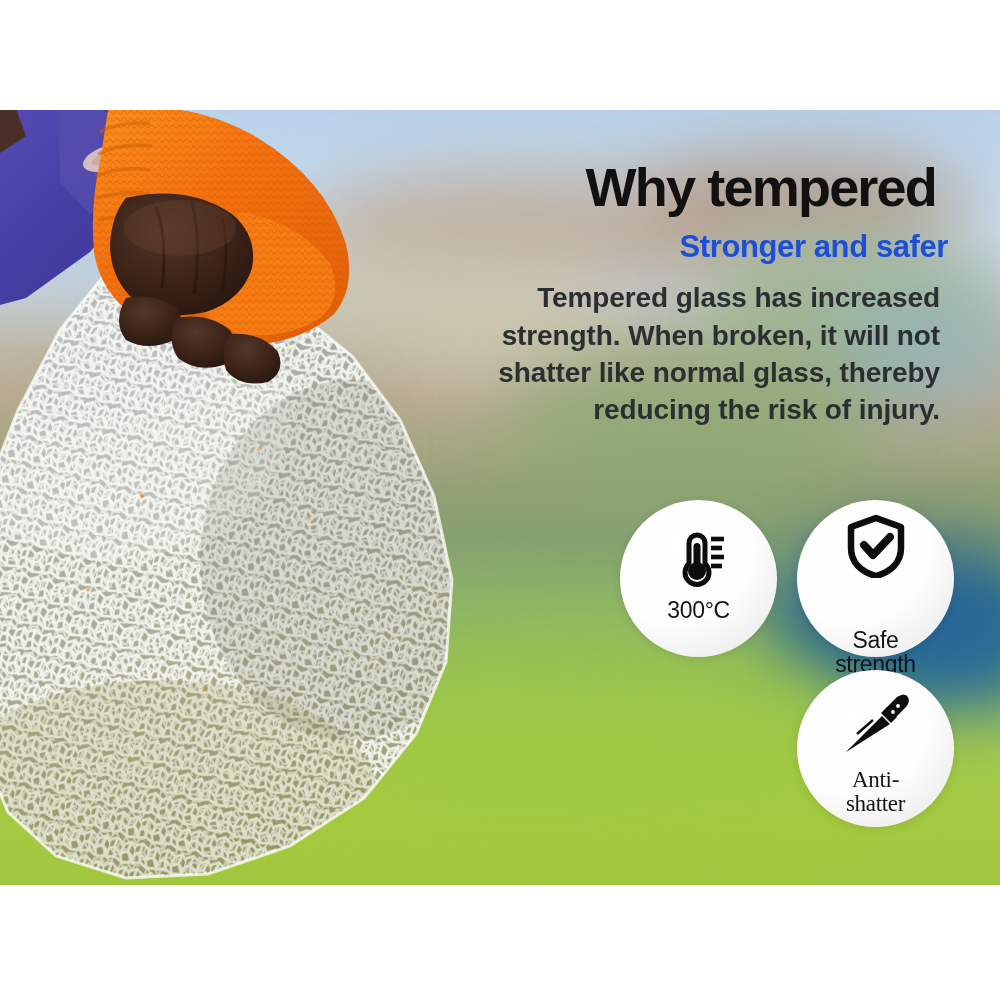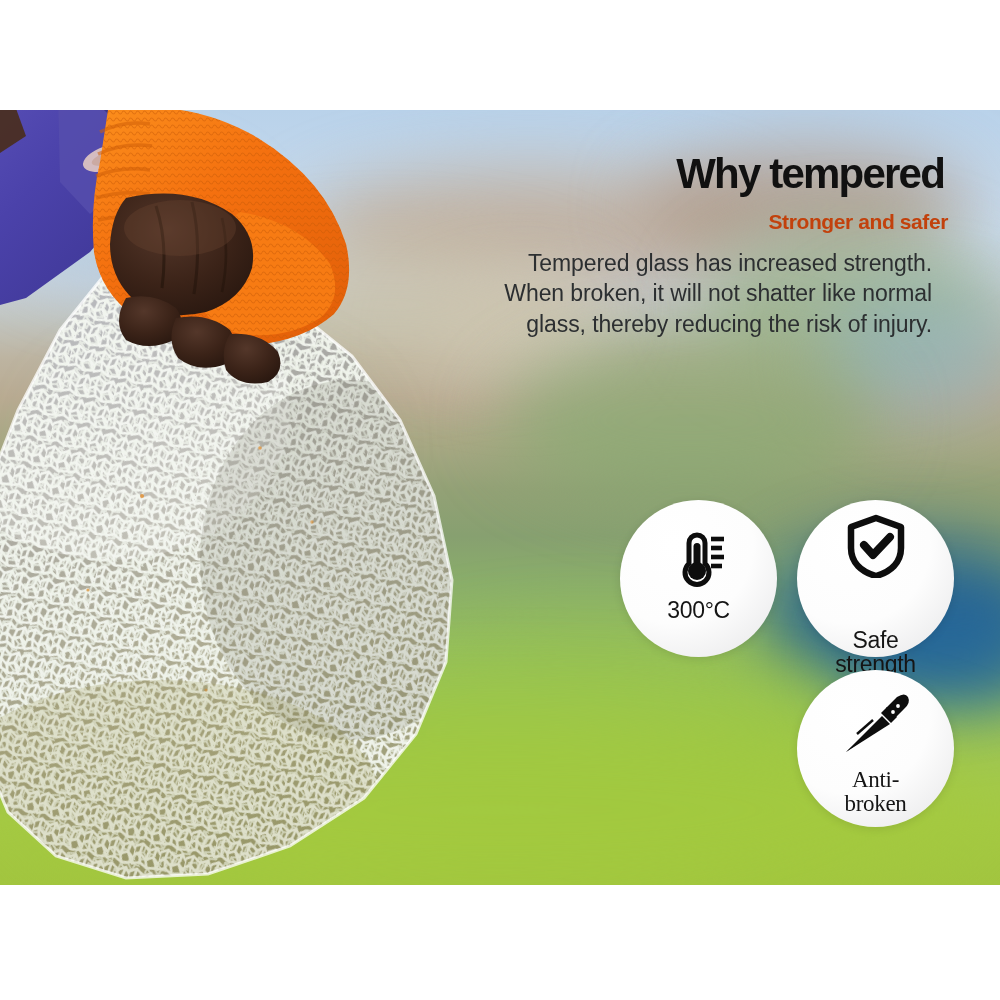--- a/index.html
+++ b/index.html
@@ -42,27 +42,27 @@
 
   
   .glass{position:absolute;left:-40px;top:150px;width:520px;height:640px;}
   .glass svg{display:block;}
 
   
   .arm{position:absolute;left:-60px;top:-8px;width:430px;height:330px;}
 
   
   .copy{position:absolute;right:52px;top:150px;width:480px;text-align:right;}
-  .title{font-size:42px;line-height:.95;font-weight:bold;color:#111;
-         letter-spacing:-1.8px;margin:4px;}
+  .title{font-size:54px;line-height:.95;font-weight:bold;color:#111;
+         letter-spacing:-1.8px;margin:12px;}
   .title .l2{display:block;}
-  .subtitle{font-size:21px;font-weight:600;color:#c2410c;margin:16px 0 0 0;
+  .subtitle{font-size:31px;font-weight:600;color:#1d4ed8;margin:16px 0 0 0;
             letter-spacing:-.4px;}
-  .para{font-size:23px;line-height:1.33;color:#2c2f31;margin:14px 16px 0 0;
-        letter-spacing:-.1px;}
+  .para{font-size:28px;line-height:1.33;color:#2c2f31;margin:14px 8px 0 0;
+        letter-spacing:-.1px;font-weight:bold;}
 
   
   .badges{position:absolute;left:620px;top:500px;width:350px;height:350px;}
   .badge{position:absolute;width:157px;height:157px;border-radius:50%;
          background:radial-gradient(circle at 34% 28%, #ffffff 0%, #fdfdfd 52%, #ececed 86%, #e2e3e4 100%);
          box-shadow:0 2px 10px rgba(0,0,0,.10);
          display:flex;flex-direction:column;align-items:center;justify-content:flex-start;}
   .bd-tl{left:0px;top:0px;}
   .bd-tr{left:177px;top:0px;gap:48px;}
   .bd-bl{left:0px;top:170px;}
@@ -289,18 +289,18 @@
             <path d="M40 21 L50 31 L56 25 L46 15 Z" fill="#0d0d0d"></path>
 
             <path d="M45 16 L56 5 Q64 0 67 5 Q70 11 63 17 L53 27 Z" fill="#0d0d0d"></path>
             <circle cx="52" cy="20" r="1.9" fill="#ffffff"></circle>
             <circle cx="57" cy="14" r="1.9" fill="#ffffff"></circle>
           </g>
         </svg>
       </div>
       <div class="blabel two">
         <span>Anti-</span><br>
-        <span>broken</span>
+        <span>shatter</span>
       </div>
     </div>
 
   </div>
 </div>
 
 </body></html>

